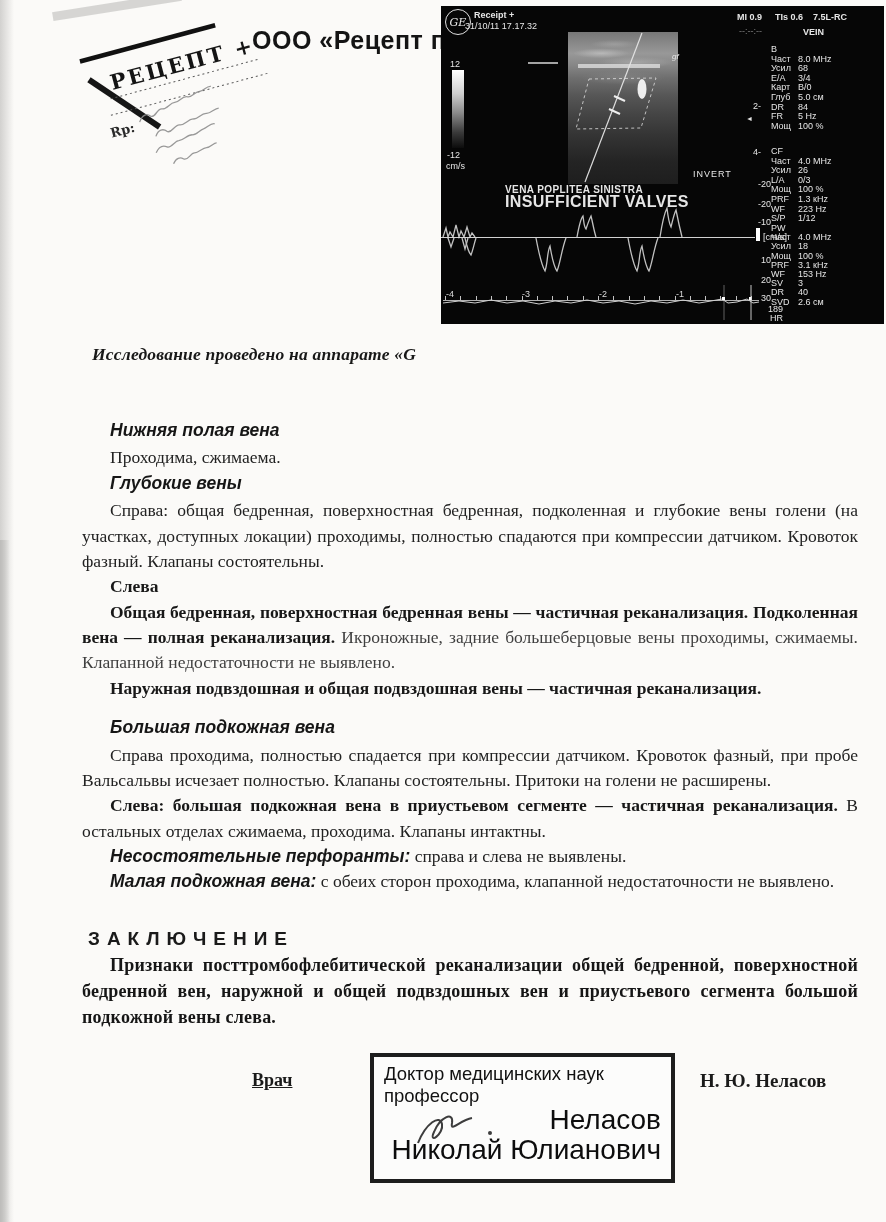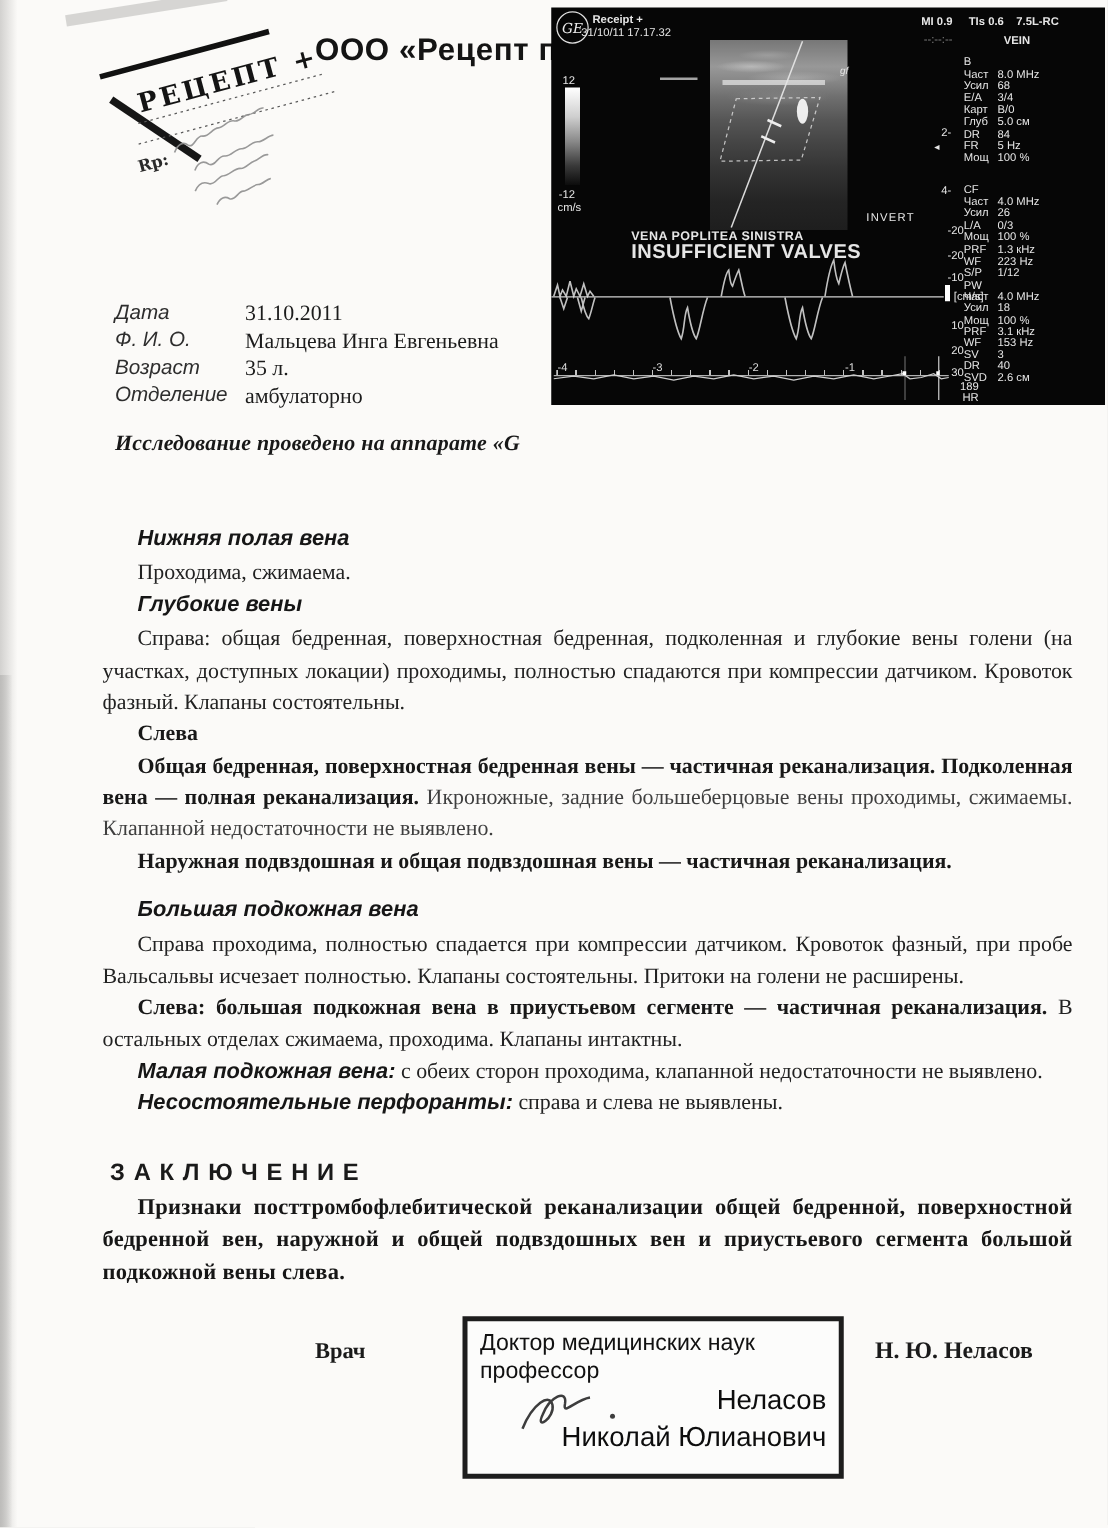--- a/index.html
+++ b/index.html
@@ -23,24 +23,24 @@
   .report p{margin:0;text-align:justify;text-indent:28px;}
   .vein-h{font-family:"Liberation Sans",sans-serif;font-weight:bold;font-style:italic;font-size:17.5px;color:#161616;margin:0 0 2px 28px;text-indent:0;}
   .inline-h{font-family:"Liberation Sans",sans-serif;font-weight:bold;font-style:italic;color:#161616;}
   .b{font-weight:bold;color:#181818;}
   .dim{color:#3f3f3f;}
   .mt16{margin-top:0;}.mt14{margin-top:14px;}.mt18{margin-top:18px;}
   .concl-title{margin:30px 0 0 6px;font-family:"Liberation Sans",sans-serif;font-weight:bold;font-size:19px;letter-spacing:7px;color:#1a1a1a;}
   .concl-text{margin-top:12px;font-weight:bold;font-size:18px;letter-spacing:.2px;color:#161616;}
   
   .sig{position:relative;height:150px;margin-top:22px;}
-  .sig-role{position:absolute;left:170px;top:14px;font-weight:bold;font-size:18px;color:#1a1a1a;}
+  .sig-role{position:absolute;left:170px;top:14px;font-weight:bold;font-size:18px;color:#1a1a1a;text-decoration:underline;}
   .stamp{position:absolute;left:288px;top:0;width:277px;height:110px;border:4px solid #1d1d1d;background:rgba(255,255,255,.4);padding:6px 10px;}
   .stamp-line{font-family:"Liberation Sans",sans-serif;font-size:18.5px;line-height:22px;color:#111;}
-  .stamp-name{position:absolute;right:10px;top:48px;text-align:right;font-family:"Liberation Sans",sans-serif;font-size:22px;line-height:30px;color:#0d0d0d;}
+  .stamp-name{position:absolute;right:10px;top:48px;text-align:right;font-family:"Liberation Sans",sans-serif;font-size:28px;line-height:30px;color:#0d0d0d;}
   .sig-svg{position:absolute;left:40px;top:52px;}
   .sig-name{position:absolute;left:618px;top:14px;font-weight:bold;font-size:19px;color:#1a1a1a;white-space:nowrap;}
   
   .us{left:441px;top:6px;width:443px;height:318px;background:#060606;font-family:"Liberation Sans",sans-serif;color:#e6e6e6;overflow:hidden;}
   .us .t{position:absolute;font-size:9px;line-height:10px;white-space:nowrap;text-align:center;}
   .ge{position:absolute;left:4px;top:3px;width:24px;height:24px;border:1.5px solid #e0e0e0;border-radius:50%;display:flex;align-items:center;justify-content:center;font-family:"DejaVu Serif",serif;font-style:italic;font-size:11px;color:#eee;}
   .us-title{left:33px;top:4px;font-weight:bold;font-size:10px;}
   .colorbar{position:absolute;left:11px;top:64px;width:12px;height:78px;background:linear-gradient(180deg,#ffffff 0%,#cfcfcf 30%,#8a8a8a 55%,#3a3a3a 80%,#0c0c0c 100%);}
   .scan{position:absolute;left:127px;top:26px;width:110px;height:152px;background:
     radial-gradient(ellipse 40px 7px at 30% 14%,rgba(210,210,210,.55),rgba(0,0,0,0) 70%),
@@ -260,58 +260,40 @@
       <rect x="308" y="291" width="3" height="3" fill="#fff"></rect>
     </svg>
     <div class="tickrow"></div>
     <div class="axisline"></div>
     <div class="axis-lab" style="left:5px;">-4</div>
     <div class="axis-lab" style="left:81px;">-3</div>
     <div class="axis-lab" style="left:158px;">-2</div>
     <div class="axis-lab" style="left:235px;">-1</div>
   </div>
 
-  <div class="abs patient">
-    <div class="prow">
-      <span class="plabel">Дата</span>
-      <span class="pvalue">31.10.2011</span>
-    </div>
-    <div class="prow">
-      <span class="plabel">Ф. И. О.</span>
-      <span class="pvalue">Мальцева Инга Евгеньевна</span>
-    </div>
-    <div class="prow">
-      <span class="plabel">Возраст</span>
-      <span class="pvalue">35 л.</span>
-    </div>
-    <div class="prow">
-      <span class="plabel">Отделение</span>
-      <span class="pvalue">амбулаторно</span>
-    </div>
-  </div>
 
   <div class="abs device-note">Исследование проведено на аппарате «G</div>
 
   <div class="abs report">
     <div class="vein-h">Нижняя полая вена</div>
     <p>Проходима, сжимаема.</p>
 
     <div class="vein-h mt16">Глубокие вены</div>
     <p>Справа: общая бедренная, поверхностная бедренная, подколенная и глубокие вены голени (на участках, доступных локации) проходимы, полностью спадаются при компрессии датчиком. Кровоток фазный. Клапаны состоятельны.</p>
     <p class="b" style="margin-left:28px;text-indent:0;">Слева</p>
     <p><span class="b">Общая бедренная, поверхностная бедренная вены — частичная реканализация. Подколенная вена — полная реканализация.</span><span class="dim"> Икроножные, задние большеберцовые вены проходимы, сжимаемы. Клапанной недостаточности не выявлено.</span></p>
     <p class="b">Наружная подвздошная и общая подвздошная вены — частичная реканализация.</p>
 
     <div class="vein-h mt14">Большая подкожная вена</div>
     <p>Справа проходима, полностью спадается при компрессии датчиком. Кровоток фазный, при пробе Вальсальвы исчезает полностью. Клапаны состоятельны. Притоки на голени не расширены.</p>
     <p><span class="b">Слева: большая подкожная вена в приустьевом сегменте — частичная реканализация.</span><span> В остальных отделах сжимаема, проходима. Клапаны интактны.</span></p>
 
+    <p class="mt18"><span class="inline-h">Несостоятельные перфоранты:</span><span> справа и слева не выявлены.</span></p>
+
     <p class="mt18"><span class="inline-h">Малая подкожная вена:</span><span> с обеих сторон проходима, клапанной недостаточности не выявлено.</span></p>
-
-    <p class="mt18"><span class="inline-h">Несостоятельные перфоранты:</span><span> справа и слева не выявлены.</span></p>
 
     <div class="concl-title">ЗАКЛЮЧЕНИЕ</div>
     <p class="concl-text">Признаки посттромбофлебитической реканализации общей бедренной, поверхностной бедренной вен, наружной и общей подвздошных вен и приустьевого сегмента большой подкожной вены слева.</p>
 
     <div class="sig">
       <span class="sig-role">Врач</span>
       <div class="stamp">
         <div class="stamp-line">Доктор медицинских наук</div>
         <div class="stamp-line">профессор</div>
         <svg class="sig-svg" width="110" height="45">

